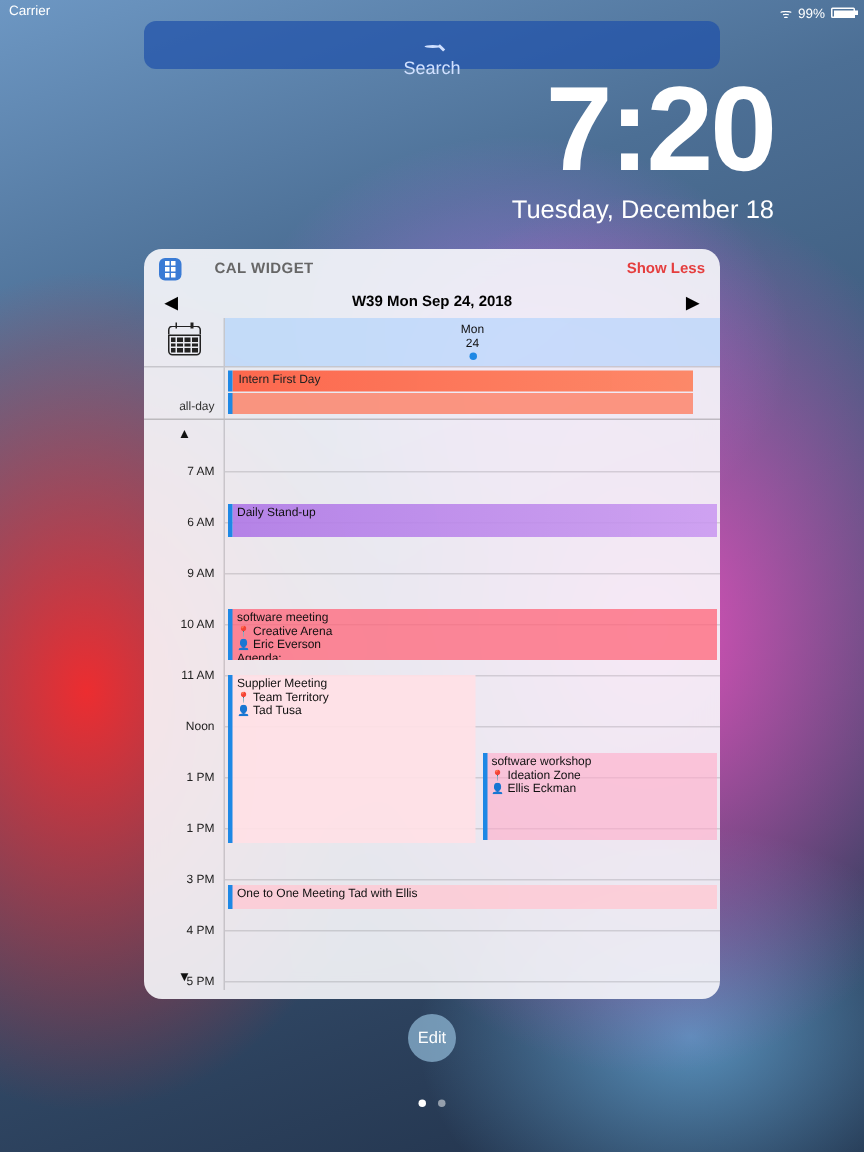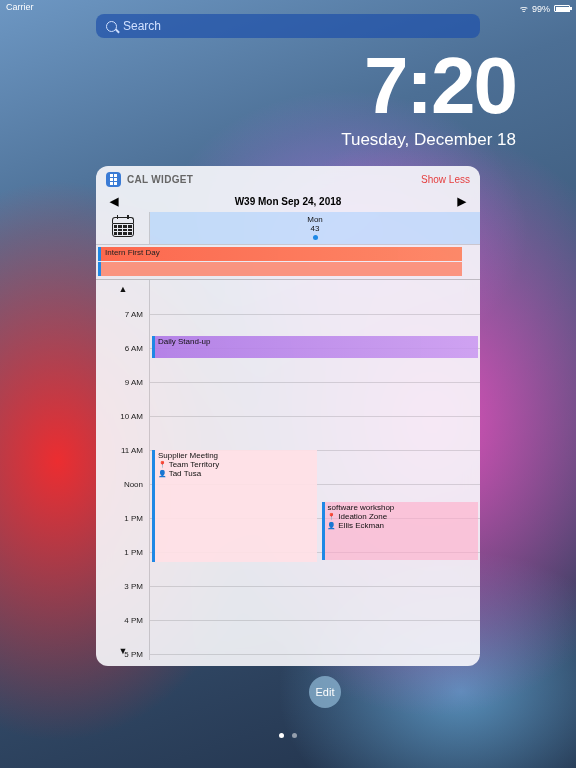--- a/index.html
+++ b/index.html
@@ -13,34 +13,34 @@
       linear-gradient(160deg, #6d97c3 0%, #4c6f95 25%, #203048 100%);
     position: relative;
     color: #fff;
   }
   .status-bar { position: absolute; top: 2px; left: 6px; right: 6px; display: flex; justify-content: space-between; font-size: 9px; color: #fff; }
   .status-right { display: flex; align-items: center; gap: 4px; }
   .battery-icon { display:inline-block; width:16px; height:7px; border:1px solid #fff; border-radius:1px; position:relative; }
   .battery-icon::after { content:""; position:absolute; right:-3px; top:1px; width:2px; height:3px; background:#fff; }
   .battery-icon > i { display:block; width:14px; height:5px; background:#fff; margin:1px; }
   .wifi { font-size:9px; }
-  .search-bar { position:absolute; top:14px; left:96px; width:384px; height:24px; background:rgba(30,80,170,0.7); border-radius:8px; display:flex; align-items:center; padding:3px 10px; color:#d0e0ff; font-size:12px; gap:6px; }
+  .search-bar { position:absolute; top:14px; left:96px; width:384px; height:24px; background:rgba(30,80,170,0.7); border-radius:8px; display:flex; align-items:center; padding:16px 10px; color:#d0e0ff; font-size:12px; gap:6px;flex-direction:column; }
   .search-icon { width:11px; height:11px; border:1.5px solid #d0e0ff; border-radius:50%; position:relative; }
   .search-icon::after { content:""; position:absolute; width:5px; height:1.5px; background:#d0e0ff; transform:rotate(45deg); right:-4px; bottom:-1px; }
   .clock { position:absolute; top:46px; right:60px; text-align:right; }
   .clock-time { font-size:80px; font-weight:700; letter-spacing:-2px; line-height:1; }
   .clock-date { font-size:17px; font-weight:400; margin-top:4px; }
 
   .widget { position:absolute; top:166px; left:96px; width:384px; height:500px; background:rgba(248,248,252,0.9); border-radius:12px; overflow:hidden; color:#222; font-size:9px; backdrop-filter: blur(8px); }
   .widget-header { display:flex; align-items:center; justify-content:space-between; padding:6px 10px; }
-  .widget-title-wrap { display:flex; align-items:center; gap:6px; color:#666; font-size:10px; letter-spacing:0.3px; font-weight:600; }
+  .widget-title-wrap { display:flex; align-items:center; gap:22px; color:#666; font-size:10px; letter-spacing:0.3px; font-weight:600; }
   .app-icon { width:15px; height:15px; background:#3a7bd5; border-radius:4px; display:flex; align-items:center; justify-content:center; }
   .app-icon > span { display:grid; grid-template-columns:repeat(2,3px); grid-template-rows:3px 3px 3px; gap:1px; }
   .app-icon > span > i { background:#fff; }
-  .show-less { color:#e53e3e; font-size:10px; }
+  .show-less { color:#e53e3e; font-size:10px;font-weight:bold; }
   .nav-row { display:flex; align-items:center; justify-content:space-between; padding:2px 14px 4px; color:#000; font-size:10px; font-weight:600; position:relative; }
   .arrow { font-size:11px; }
   .day-header { display:flex; }
   .gutter-col { width:54px; display:flex; align-items:center; justify-content:center; border-right:1px solid rgba(0,0,0,0.15); }
   .cal-icon { width:22px; height:22px; }
   .cal-icon .top { height:6px; border:1.5px solid #222; border-bottom:none; border-radius:3px 3px 0 0; position:relative; }
   .cal-icon .top::before, .cal-icon .top::after { content:""; position:absolute; top:-3px; width:1.5px; height:4px; background:#222; }
   .cal-icon .top::before { left:4px; } .cal-icon .top::after { right:4px; }
   .cal-icon .body { height:14px; border:1.5px solid #222; border-radius:0 0 3px 3px; display:grid; grid-template-columns:repeat(4,1fr); grid-template-rows:repeat(3,1fr); gap:1px; padding:1px; }
   .cal-icon .body i { background:#222; }
@@ -61,21 +61,21 @@
   .grid-body { flex:1; position:relative; }
   .hr-line { position:absolute; left:0; right:0; border-top:1px solid rgba(0,0,0,0.12); }
   .scroll-up, .scroll-down { position:absolute; left:0; width:54px; text-align:center; font-size:9px; color:#111; }
   .scroll-up { top:4px; } .scroll-down { bottom:4px; }
 
   .event { position:absolute; border-left:3px solid #1e88e5; font-size:8px; color:#111; padding:1px 3px; overflow:hidden; }
   .event .ln { white-space:nowrap; }
   .event .loc::before { content:"📍 "; font-size:7px; }
   .event .pers::before { content:"👤 "; font-size:7px; }
 
-  .edit-fab { position:absolute; bottom:60px; left:50%; transform:translateX(-50%); width:32px; height:32px; border-radius:50%; background:rgba(140,180,210,0.75); color:#fff; font-size:11px; display:flex; align-items:center; justify-content:center;margin-left:37px; }
+  .edit-fab { position:absolute; bottom:60px; left:50%; transform:translateX(-50%); width:32px; height:32px; border-radius:50%; background:rgba(140,180,210,0.75); color:#fff; font-size:11px; display:flex; align-items:center; justify-content:center; }
   .page-dots { position:absolute; bottom:30px; left:50%; transform:translateX(-50%); display:flex; gap:8px; }
   .page-dots i { width:5px; height:5px; border-radius:50%; background:rgba(255,255,255,0.5); }
   .page-dots i.active { background:#fff; }
 </style>
 </head>
 <body>
 
 <div class="status-bar">
   <span>Carrier</span>
   <span class="status-right">
@@ -136,26 +136,27 @@
             <i></i>
             <i></i>
             <i></i>
             <i></i>
             <i></i>
           </div>
       </div>
     </div>
     <div class="day-col">
       <div class="dow">Mon</div>
-      <div class="dnum">43</div>
+      <div class="dnum">24</div>
       <div class="dot"></div>
     </div>
   </div>
 
   <div class="allday-row">
+    <div class="allday-gutter">all-day</div>
     <div class="allday-events">
       <div class="evt-allday"><span>Intern First Day</span></div>
       <div class="evt-allday blank"></div>
     </div>
   </div>
 
   <div class="grid">
     <div class="time-gutter">
       <span class="scroll-up">▲</span>
       <span class="hr" style="top:34px">7 AM</span>
@@ -181,33 +182,42 @@
       <div class="hr-line" style="top:238px"></div>
         <div class="hr-line" style="top:272px"></div>
       <div class="hr-line" style="top:306px"></div>
         <div class="hr-line" style="top:340px"></div>
       <div class="hr-line" style="top:374px"></div>
 
       <div class="event" style="top:56px; height:22px; left:2px; right:2px; background:linear-gradient(90deg, rgba(175,120,230,0.9), rgba(200,150,240,0.85));">
         <div class="ln">Daily Stand-up</div>
       </div>
 
+      <div class="event" style="top:126px; height:34px; left:2px; right:2px; background:rgba(255,100,120,0.75);">
+        <div class="ln">software meeting</div>
+        <div class="ln loc">Creative Arena</div>
+        <div class="ln pers">Eric Everson</div>
+        <div class="ln">Agenda:</div>
+      </div>
 
       <div class="event" style="top:170px; height:112px; left:2px; width:50%; background:rgba(255,225,230,0.92);">
         <div class="ln">Supplier Meeting</div>
         <div class="ln loc">Team Territory</div>
         <div class="ln pers">Tad Tusa</div>
       </div>
 
       <div class="event" style="top:222px; height:58px; left:52%; right:2px; background:rgba(255,170,200,0.6);">
         <div class="ln">software workshop</div>
         <div class="ln loc">Ideation Zone</div>
         <div class="ln pers">Ellis Eckman</div>
       </div>
 
+      <div class="event" style="top:310px; height:16px; left:2px; right:2px; background:rgba(255,200,210,0.8);">
+        <div class="ln">One to One Meeting Tad with Ellis</div>
+      </div>
     </div>
   </div>
 </div>
 
 <div class="edit-fab">
   <span>Edit</span>
 </div>
 
 <div class="page-dots">
   <i class="active"></i>

